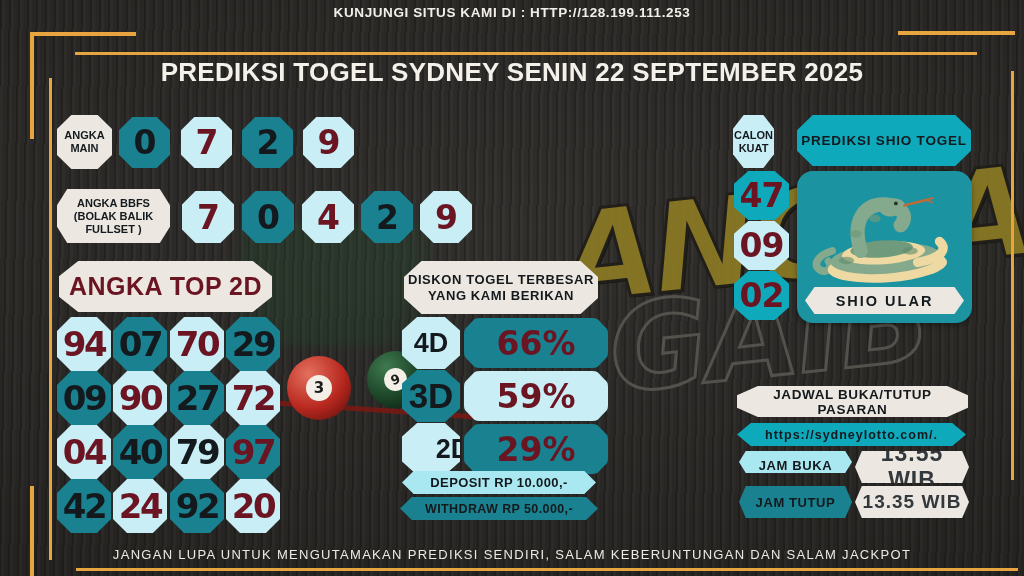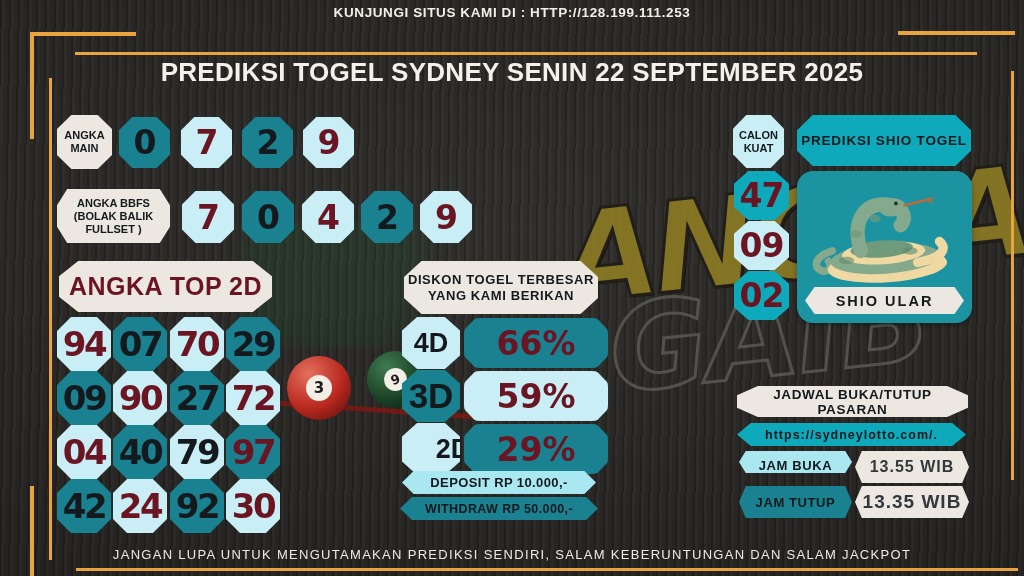--- a/index.html
+++ b/index.html
@@ -142,21 +142,21 @@
   <div class="badge oct bg-light cell tx-red" style="left:226px;top:371px;">72</div>
 
   <div class="badge oct bg-light cell tx-red" style="left:57px;top:425px;">04</div>
   <div class="badge oct bg-teal cell tx-black" style="left:113px;top:425px;">40</div>
   <div class="badge oct bg-light cell tx-black" style="left:170px;top:425px;">79</div>
   <div class="badge oct bg-teal cell tx-red" style="left:226px;top:425px;">97</div>
 
   <div class="badge oct bg-teal cell tx-black" style="left:57px;top:479px;">42</div>
   <div class="badge oct bg-light cell tx-red" style="left:113px;top:479px;">24</div>
   <div class="badge oct bg-teal cell tx-black" style="left:170px;top:479px;">92</div>
-  <div class="badge oct bg-light cell tx-red" style="left:226px;top:479px;">30</div>
+  <div class="badge oct bg-light cell tx-red" style="left:226px;top:479px;">20</div>
 
   <div class="badge octw bg-white hdr shadowed" style="left:404px;top:261px;width:194px;height:53px;">
     <div class="lbl" style="font-size:13px;line-height:16px;letter-spacing:.6px;">
       <span style="display:block;">DISKON TOGEL TERBESAR</span>
       <span style="display:block;">YANG KAMI BERIKAN</span>
     </div>
   </div>
 
   <div class="badge oct bg-light" style="left:402px;top:317px;width:58px;height:52px;">
     <span class="tx-black" style="font-size:27px;font-weight:bold;">4D</span>
@@ -179,21 +179,21 @@
     <span class="tx-red" style="font-size:33px;font-weight:bold;font-family:'DejaVu Sans',sans-serif;">29%</span>
   </div>
 
   <div class="badge hex bg-pale" style="left:402px;top:471px;width:194px;height:23px;">
     <span class="tx-black" style="font-size:13px;font-weight:bold;letter-spacing:.4px;">DEPOSIT RP 10.000,-</span>
   </div>
   <div class="badge hex bg-teal" style="left:400px;top:497px;width:198px;height:23px;">
     <span class="tx-black" style="font-size:12.5px;font-weight:bold;letter-spacing:.4px;">WITHDRAW RP 50.000,-</span>
   </div>
 
-  <div class="badge oct bg-light" style="left:733px;top:115px;width:51px;height:53px;">
+  <div class="badge oct bg-light" style="left:733px;top:115px;width:41px;height:53px;">
     <div class="lbl">
         <span style="display:block;">CALON</span>
         <span style="display:block;">KUAT</span>
       </div>
   </div>
   <div class="badge octw bg-cyan" style="left:797px;top:115px;width:174px;height:51px;">
     <span class="tx-black" style="font-size:13.5px;font-weight:bold;letter-spacing:.8px;">PREDIKSI SHIO TOGEL</span>
   </div>
 
   <div class="badge oct bg-cyan" style="left:734px;top:171px;width:55px;height:49px;font-size:33px;font-weight:bold;font-family:'DejaVu Sans',sans-serif;color:var(--maroon);letter-spacing:-1px;">47</div>
@@ -226,21 +226,21 @@
   <div class="badge octw bg-white shadowed" style="left:737px;top:386px;width:231px;height:31px;">
     <span class="tx-black" style="font-size:13.5px;font-weight:bold;letter-spacing:.6px;">JADWAL BUKA/TUTUP PASARAN</span>
   </div>
   <div class="badge hex bg-cyan" style="left:737px;top:423px;width:229px;height:23px;cursor:pointer;">
     <span class="tx-black" style="font-size:12.5px;font-weight:bold;letter-spacing:1px;">https://sydneylotto.com/.</span>
   </div>
   <div class="badge hex bg-pale" style="left:739px;top:451px;width:113px;height:22px;align-items:flex-end;">
     <span class="tx-black" style="font-size:13px;font-weight:bold;letter-spacing:.6px;">JAM BUKA</span>
   </div>
   <div class="badge hex bg-white" style="left:855px;top:451px;width:114px;height:32px;">
-    <span style="font-size:16px;font-weight:bold;color:#33383c;letter-spacing:1px;">13.55 WIB</span>
+    <span style="font-size:23px;font-weight:bold;color:#33383c;letter-spacing:1px;">13.55 WIB</span>
   </div>
   <div class="badge hex bg-teal" style="left:739px;top:486px;width:113px;height:32px;">
     <span class="tx-black" style="font-size:13px;font-weight:bold;letter-spacing:.6px;">JAM TUTUP</span>
   </div>
   <div class="badge hex bg-white" style="left:855px;top:486px;width:114px;height:32px;">
     <span style="font-size:19px;font-weight:bold;color:#33383c;letter-spacing:1px;">13.35 WIB</span>
   </div>
 
   <div class="abs footerline">JANGAN LUPA UNTUK MENGUTAMAKAN PREDIKSI SENDIRI, SALAM KEBERUNTUNGAN DAN SALAM JACKPOT</div>
 </div>

